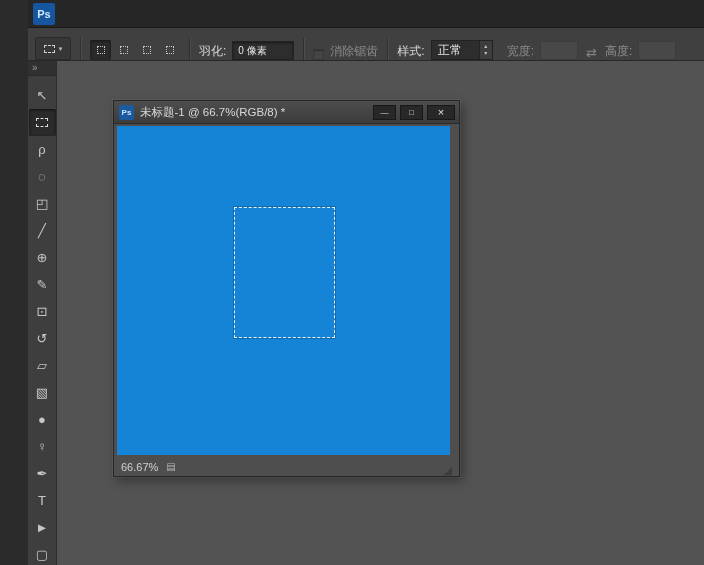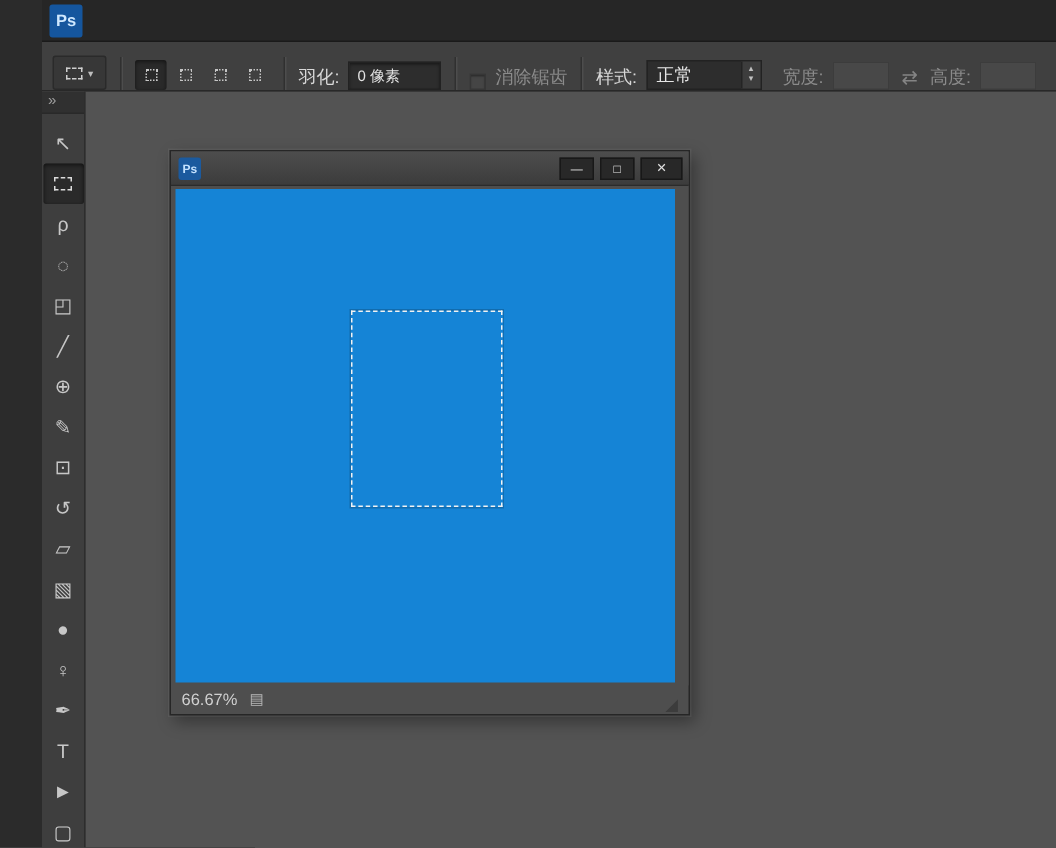--- a/index.html
+++ b/index.html
@@ -59,21 +59,21 @@
     box-shadow:inset 0 1px 2px rgba(0,0,0,.45);
     color:#e5e5e5; font-size:10px; display:flex; align-items:center; padding:0 5px;
   }
   .opt-input.feather { width:62px; }
   .opt-input.disabled { width:38px; background:#484848; border-color:#3c3c3c; box-shadow:none; }
   .checkbox {
     width:11px; height:11px; background:#454545; border:1px solid #363636;
     box-shadow:inset 0 1px 1px rgba(0,0,0,.35);
   }
   .opt-select {
-    position:relative; width:77px; height:20px; background:#2d2d2d; border:1px solid #222;
+    position:relative; width:62px; height:20px; background:#2d2d2d; border:1px solid #222;
     display:flex; align-items:center; padding-left:6px;
     color:#e5e5e5; font-size:12px;
   }
   .spin {
     position:absolute; right:0; top:0; bottom:0; width:13px; background:#3d3d3d;
     border-left:1px solid #242424; display:flex; flex-direction:column;
     align-items:center; justify-content:center; font-size:6px; line-height:1.2; color:#c0c0c0;
   }
   .swap { font-size:13px; color:#848484; padding:0 2px; }
 
@@ -248,20 +248,21 @@
         <div class="tool">
           <span>▢</span>
         </div>
       </div>
   </div>
 
   <div class="workspace">
     <div class="docwin">
       <div class="titlebar">
         <span class="doc-ico">Ps</span>
+        <span class="doc-title">未标题-1 @ 66.7%(RGB/8) *</span>
         <span class="win-btns">
           <span class="wbtn">—</span>
           <span class="wbtn">□</span>
           <span class="wbtn close">×</span>
         </span>
       </div>
       <div class="doc-body">
         <div class="canvas" style="background: rgb(21, 132, 214);">
           <div class="selection"></div>
         </div>

